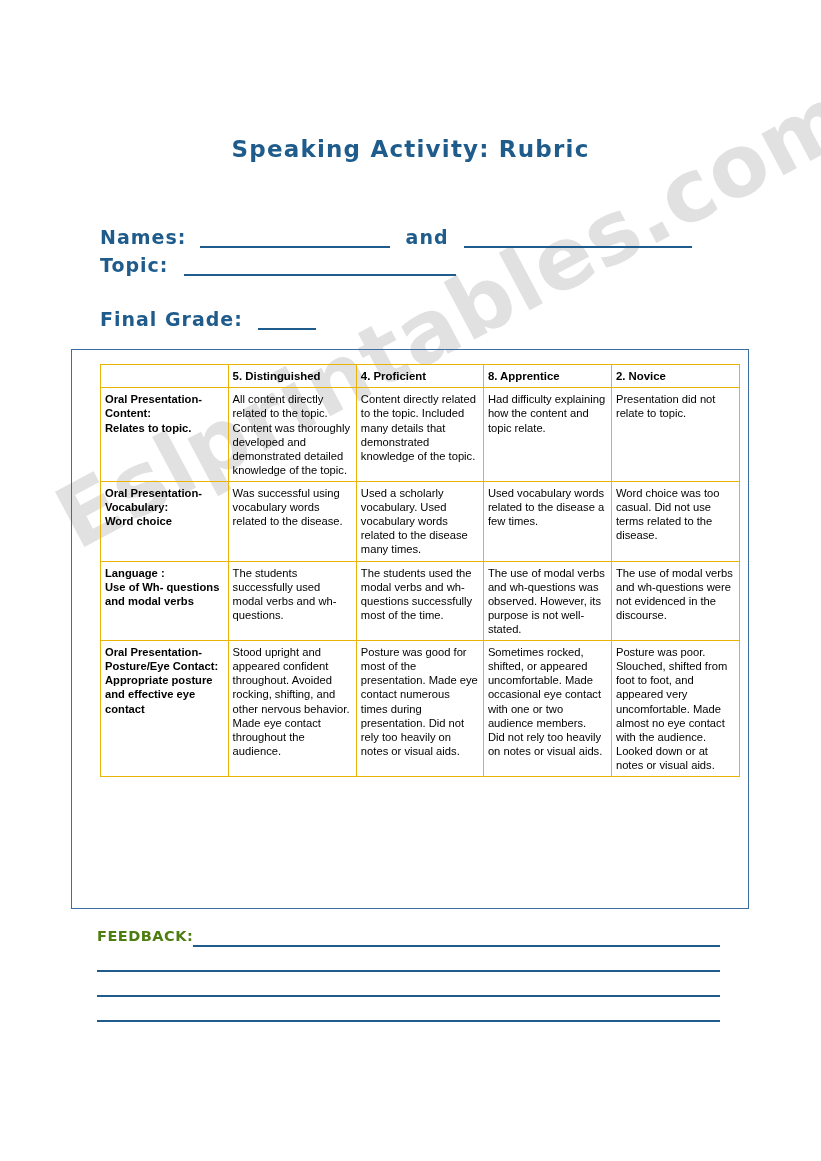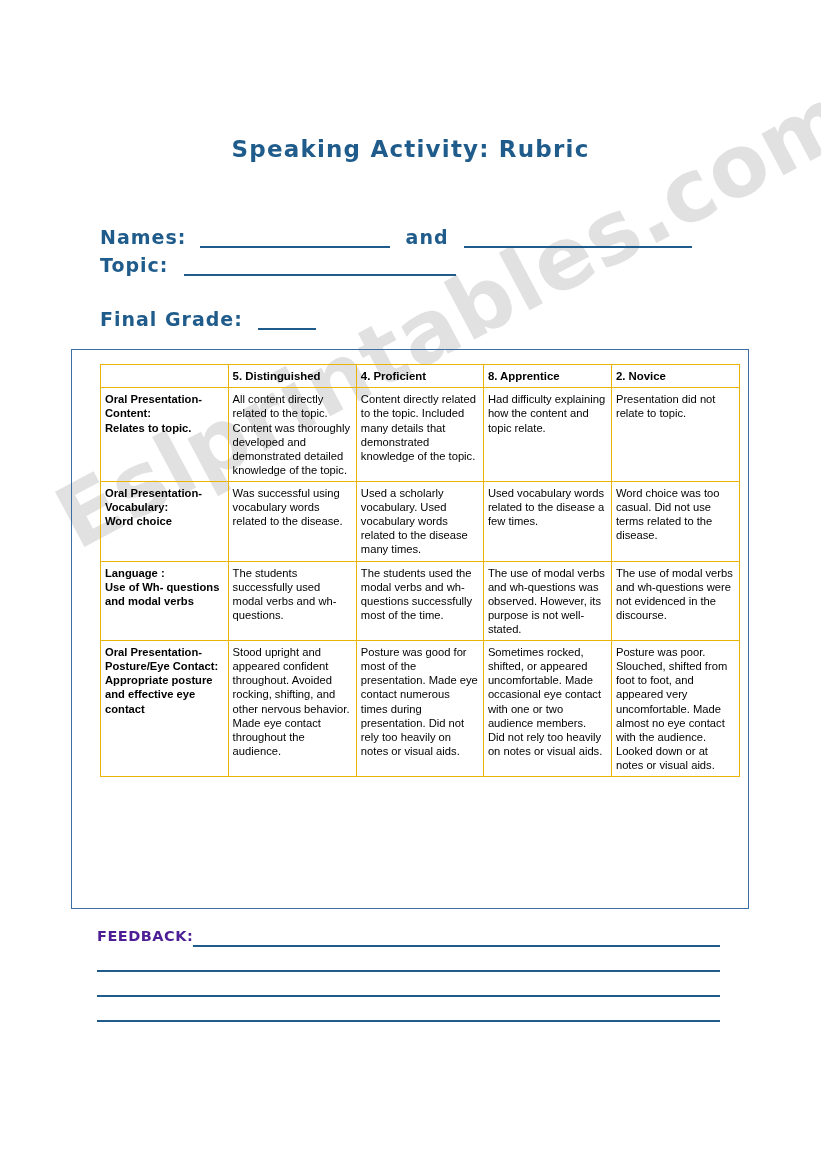--- a/index.html
+++ b/index.html
@@ -120,21 +120,21 @@
   .crit-sub { font-weight: bold; }
 
   
   .feedback-label {
     position: absolute;
     left: 97px;
     top: 928px;
     font-family: "DejaVu Sans", sans-serif;
     font-size: 14.5px;
     font-weight: bold;
-    color: #4c1d95;
+    color: #4d7c0f;
     letter-spacing: 0.5px;
   }
   .fb-line {
     position: absolute;
     height: 0;
     border-bottom: 2px solid #1F5C8B;
   }
   .fb-line1 { left: 193px; top: 945px; width: 527px; }
   .fb-line2 { left: 97px;  top: 970px; width: 623px; }
   .fb-line3 { left: 97px;  top: 995px; width: 623px; }

